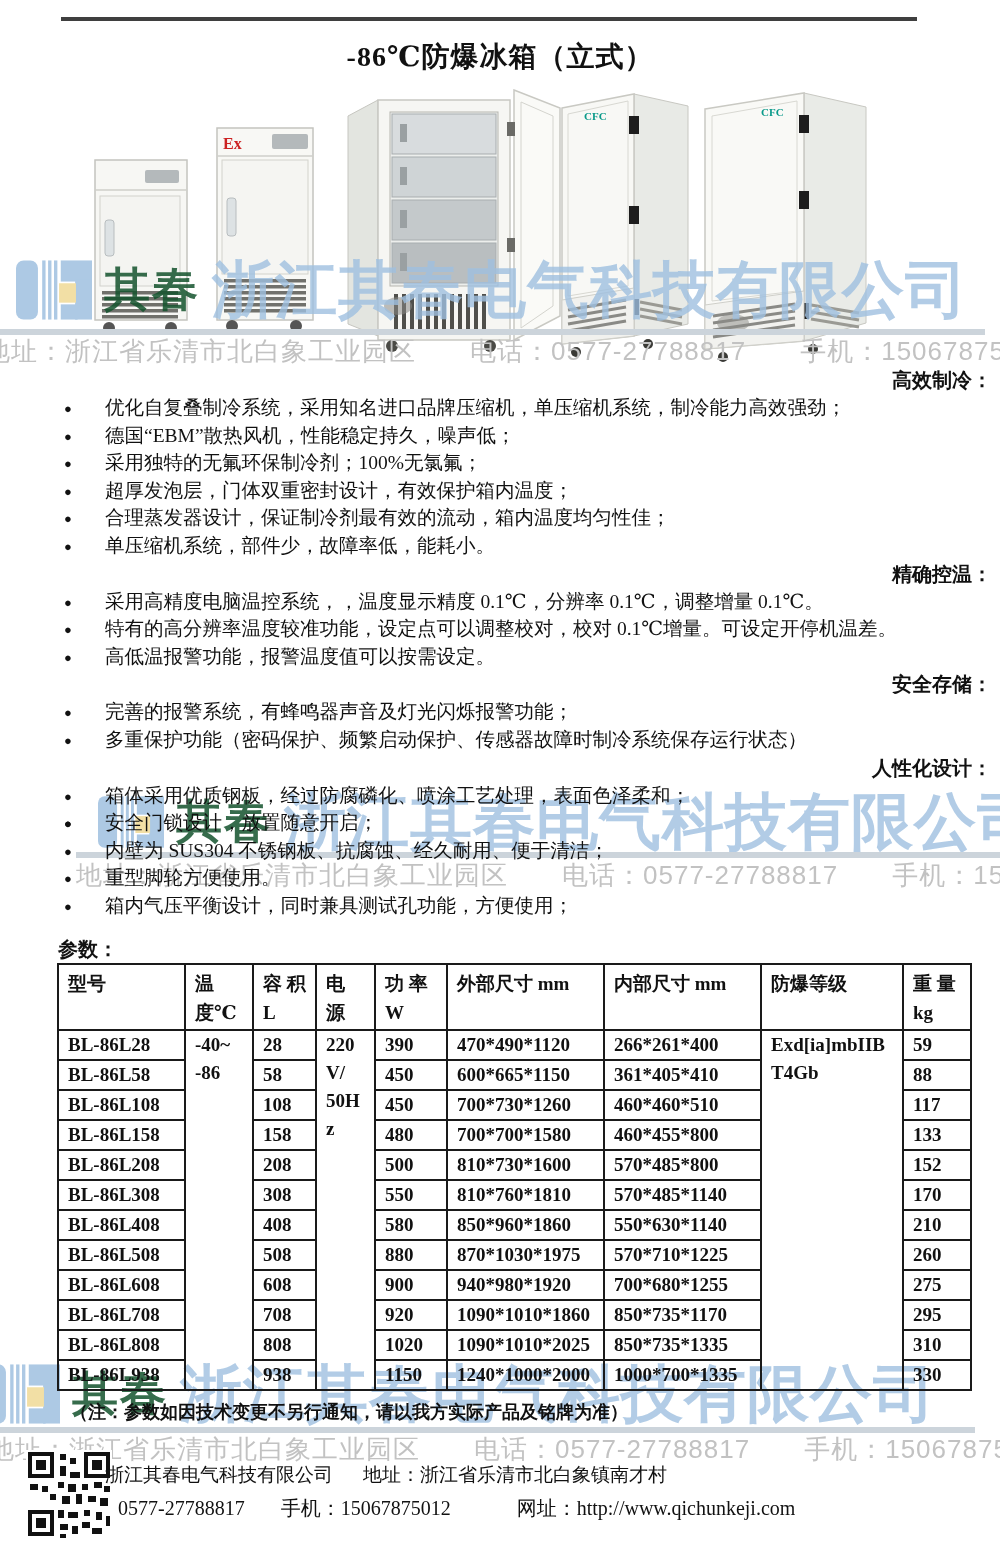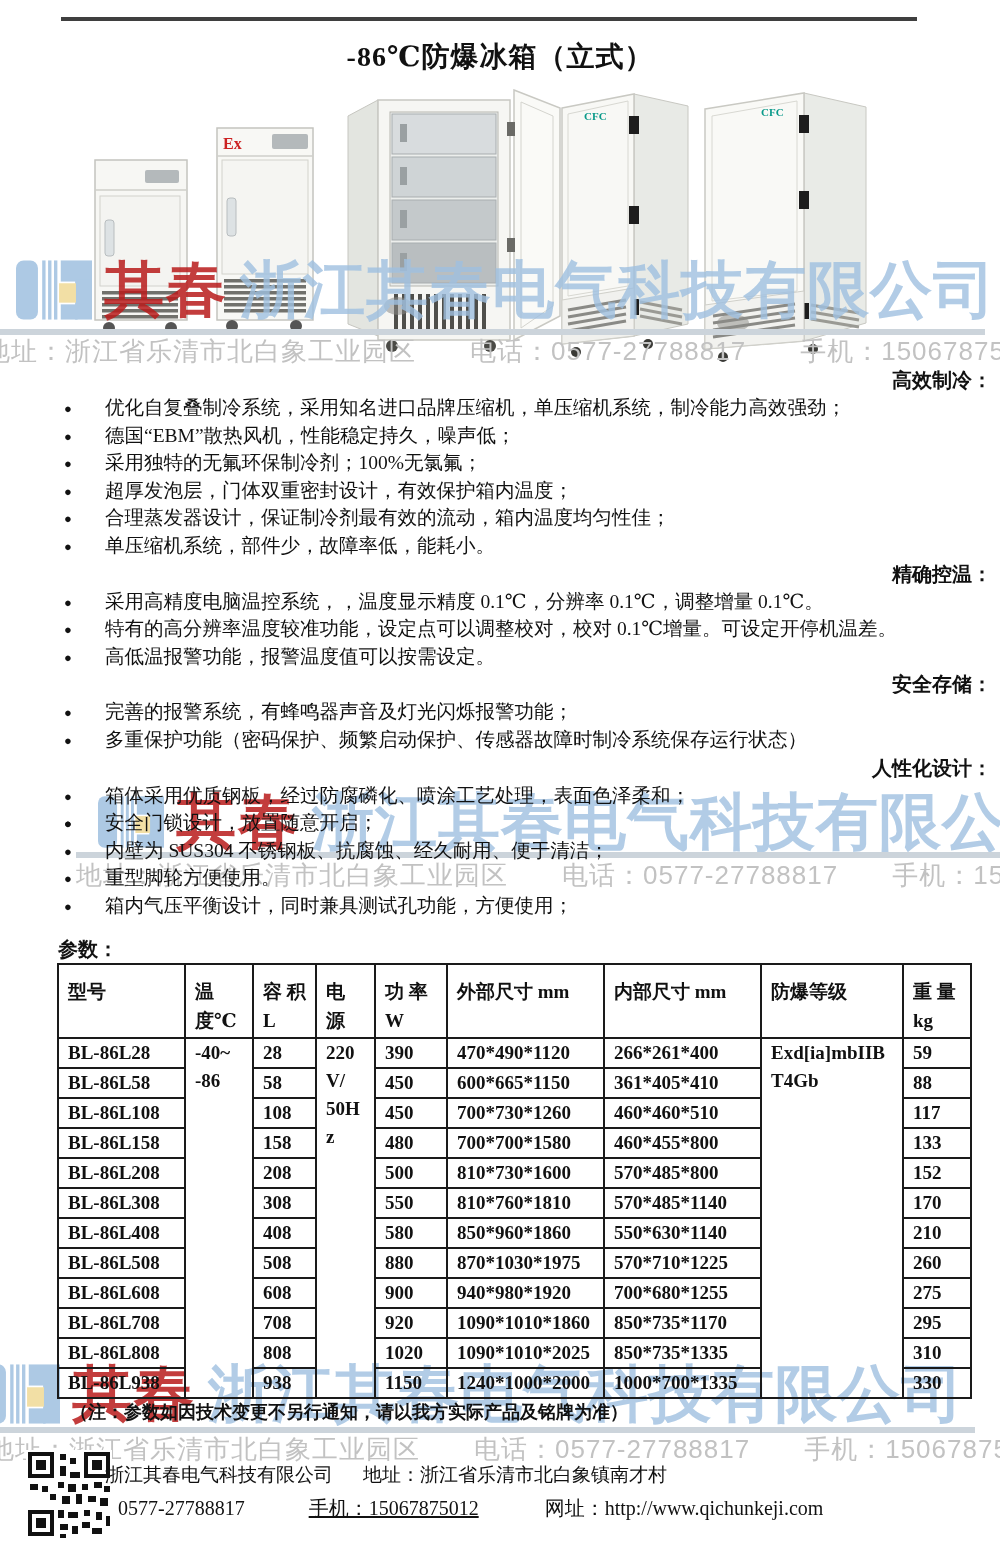--- a/index.html
+++ b/index.html
@@ -15,48 +15,48 @@
              font-size:28px;font-weight:bold;letter-spacing:1px;}
 
   
   .fig{position:absolute;}
 
   
   .wm-line{position:absolute;height:6px;background:#ccd4db;}
   .wm-contact{position:absolute;white-space:nowrap;font-family:"Liberation Sans","DejaVu Sans",sans-serif;
               font-size:26px;color:#c2c2c2;letter-spacing:1px;}
   .wm-group{position:absolute;display:flex;align-items:center;gap:12px;white-space:nowrap;}
-  .wm-brand{font-family:Liberation Mono, monospace;font-size:60px;font-weight:bold;
-            color:#b91c1c;opacity:.85;letter-spacing:2px;}
+  .wm-brand{font-family:Liberation Mono, monospace;font-size:46px;font-weight:bold;
+            color:#14532d;opacity:.85;letter-spacing:2px;}
   .wm-company{font-family:"Liberation Sans","DejaVu Sans",sans-serif;font-size:62px;font-weight:bold;
               color:#9fc0e0;opacity:.8;letter-spacing:1px;}
 
   
   .features{position:absolute;left:57px;top:366px;width:935px;}
   .feat-heading{font-size:20px;font-weight:bold;line-height:28px;text-align:right;}
   .feat-item{position:relative;padding-left:48px;line-height:27.6px;font-size:19.5px;}
   .feat-item .dot{position:absolute;left:7px;top:1px;font-size:13px;}
   .hl{background:#f5dd9b;}
 
   
   .params-label{position:absolute;left:58px;top:936px;font-size:20px;font-weight:bold;}
   table.params{position:absolute;left:57px;top:963px;width:913px;border-collapse:collapse;
                table-layout:fixed;}
   table.params th,table.params td{border:2px solid #1a1a1a;font-weight:bold;font-size:19px;
                padding:0 2px 0 9px;text-align:left;overflow:hidden;}
-  table.params th{height:60px;vertical-align:top;padding-top:12px;white-space:pre-line;line-height:29px;}
+  table.params th{height:60px;vertical-align:top;padding-top:4px;white-space:pre-line;line-height:29px;}
   table.params td{height:28px;line-height:28px;}
   td.c-merged{vertical-align:top;white-space:pre-line;line-height:29px;padding-top:2px;}
 
   
   .note{position:absolute;left:70px;top:1400px;font-size:18px;font-weight:bold;}
   .footer-line1{position:absolute;left:105px;top:1462px;font-size:19px;white-space:nowrap;}
   .footer-line1 .gap{display:inline-block;width:30px;}
   .footer-line2{position:absolute;left:118px;top:1495px;font-size:20px;white-space:nowrap;}
-  .footer-line2 .sp1{margin-left:64px;text-decoration:underline;} .footer-line2 .sp2{margin-left:66px;}
+  .footer-line2 .sp1{margin-left:36px;} .footer-line2 .sp2{margin-left:66px;}
   .qr{position:absolute;left:26px;top:1450px;}
 </style>
 </head>
 <body>
 
 <div class="page">
 
   <div class="layer-products">
 
     <svg class="fig" style="left:93px;top:158px" width="96" height="180" viewBox="0 0 96 180">

